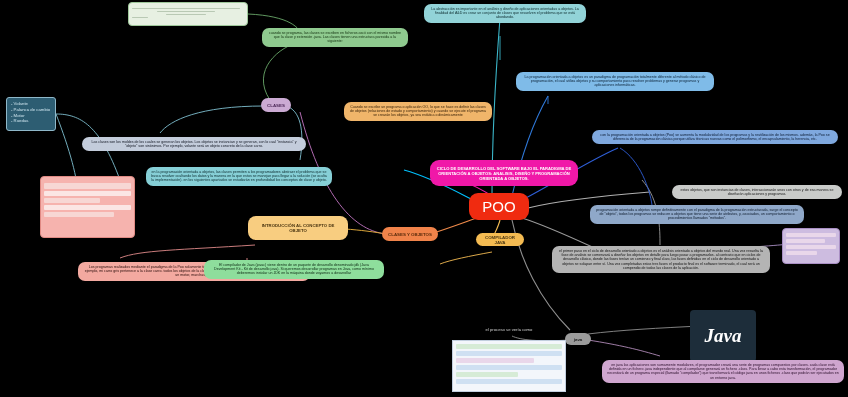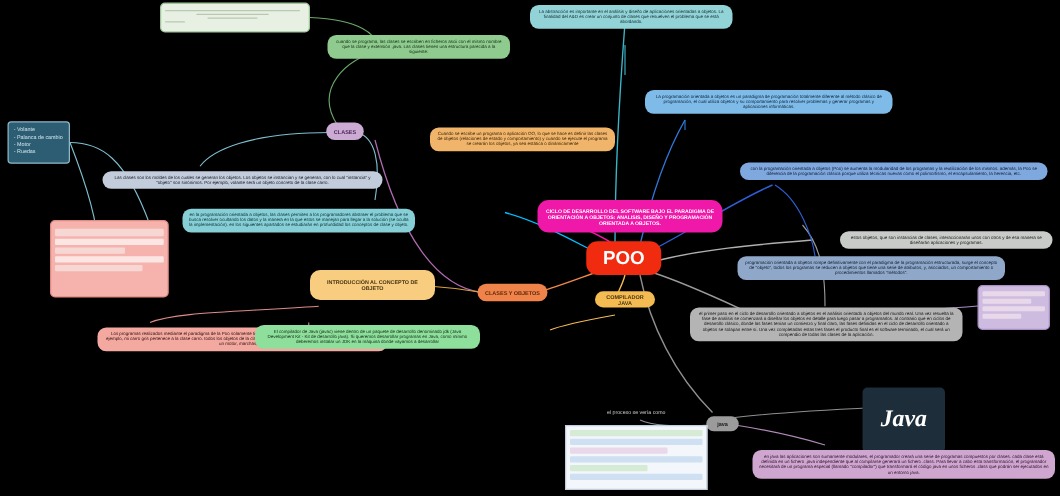--- a/index.html
+++ b/index.html
@@ -3,21 +3,21 @@
 <meta charset="utf-8">
 <style>
   html,body{margin:0;padding:0;background:#000;}
   body{width:848px;height:397px;overflow:hidden;font-family:"Liberation Sans",sans-serif;}
   #canvas{position:relative;width:848px;height:397px;background:#000;}
   svg.links{position:absolute;left:0;top:0;width:848px;height:397px;pointer-events:none;}
   .node{position:absolute;box-sizing:border-box;text-align:center;}
   .bub{border-radius:7px;padding:3px 5px;line-height:1.18;}
   .tiny{font-size:3.6px;}
   .t4{font-size:4.2px;}
-  .root{background:#f02b10;color:#fff;font-weight:bold;font-size:15px;border-radius:9px;
+  .root{background:#f02b10;color:#fff;font-weight:normal;font-size:15px;border-radius:9px;
         display:flex;align-items:center;justify-content:center;}
   .pill{border-radius:11px;display:flex;align-items:center;justify-content:center;
         font-size:4.4px;font-weight:bold;padding:4px 6px;}
   .legendbox{background:#2d5d72;border:1px solid #8fb8c9;border-radius:3px;
              color:#cfe6f0;text-align:left;padding:3px 4px;}
   .legendbox div{font-size:4.3px;line-height:1.35;}
   .codebox{background:#e7f0e2;border:1px solid #9ec79a;border-radius:4px;padding:3px;}
   .codeline{height:1.4px;background:#b9c9b4;margin:1.6px 0;border-radius:1px;}
   .imgph{border-radius:4px;overflow:hidden;}
   .javaLogo{background:#1d2d3a;display:flex;align-items:center;justify-content:center;}

